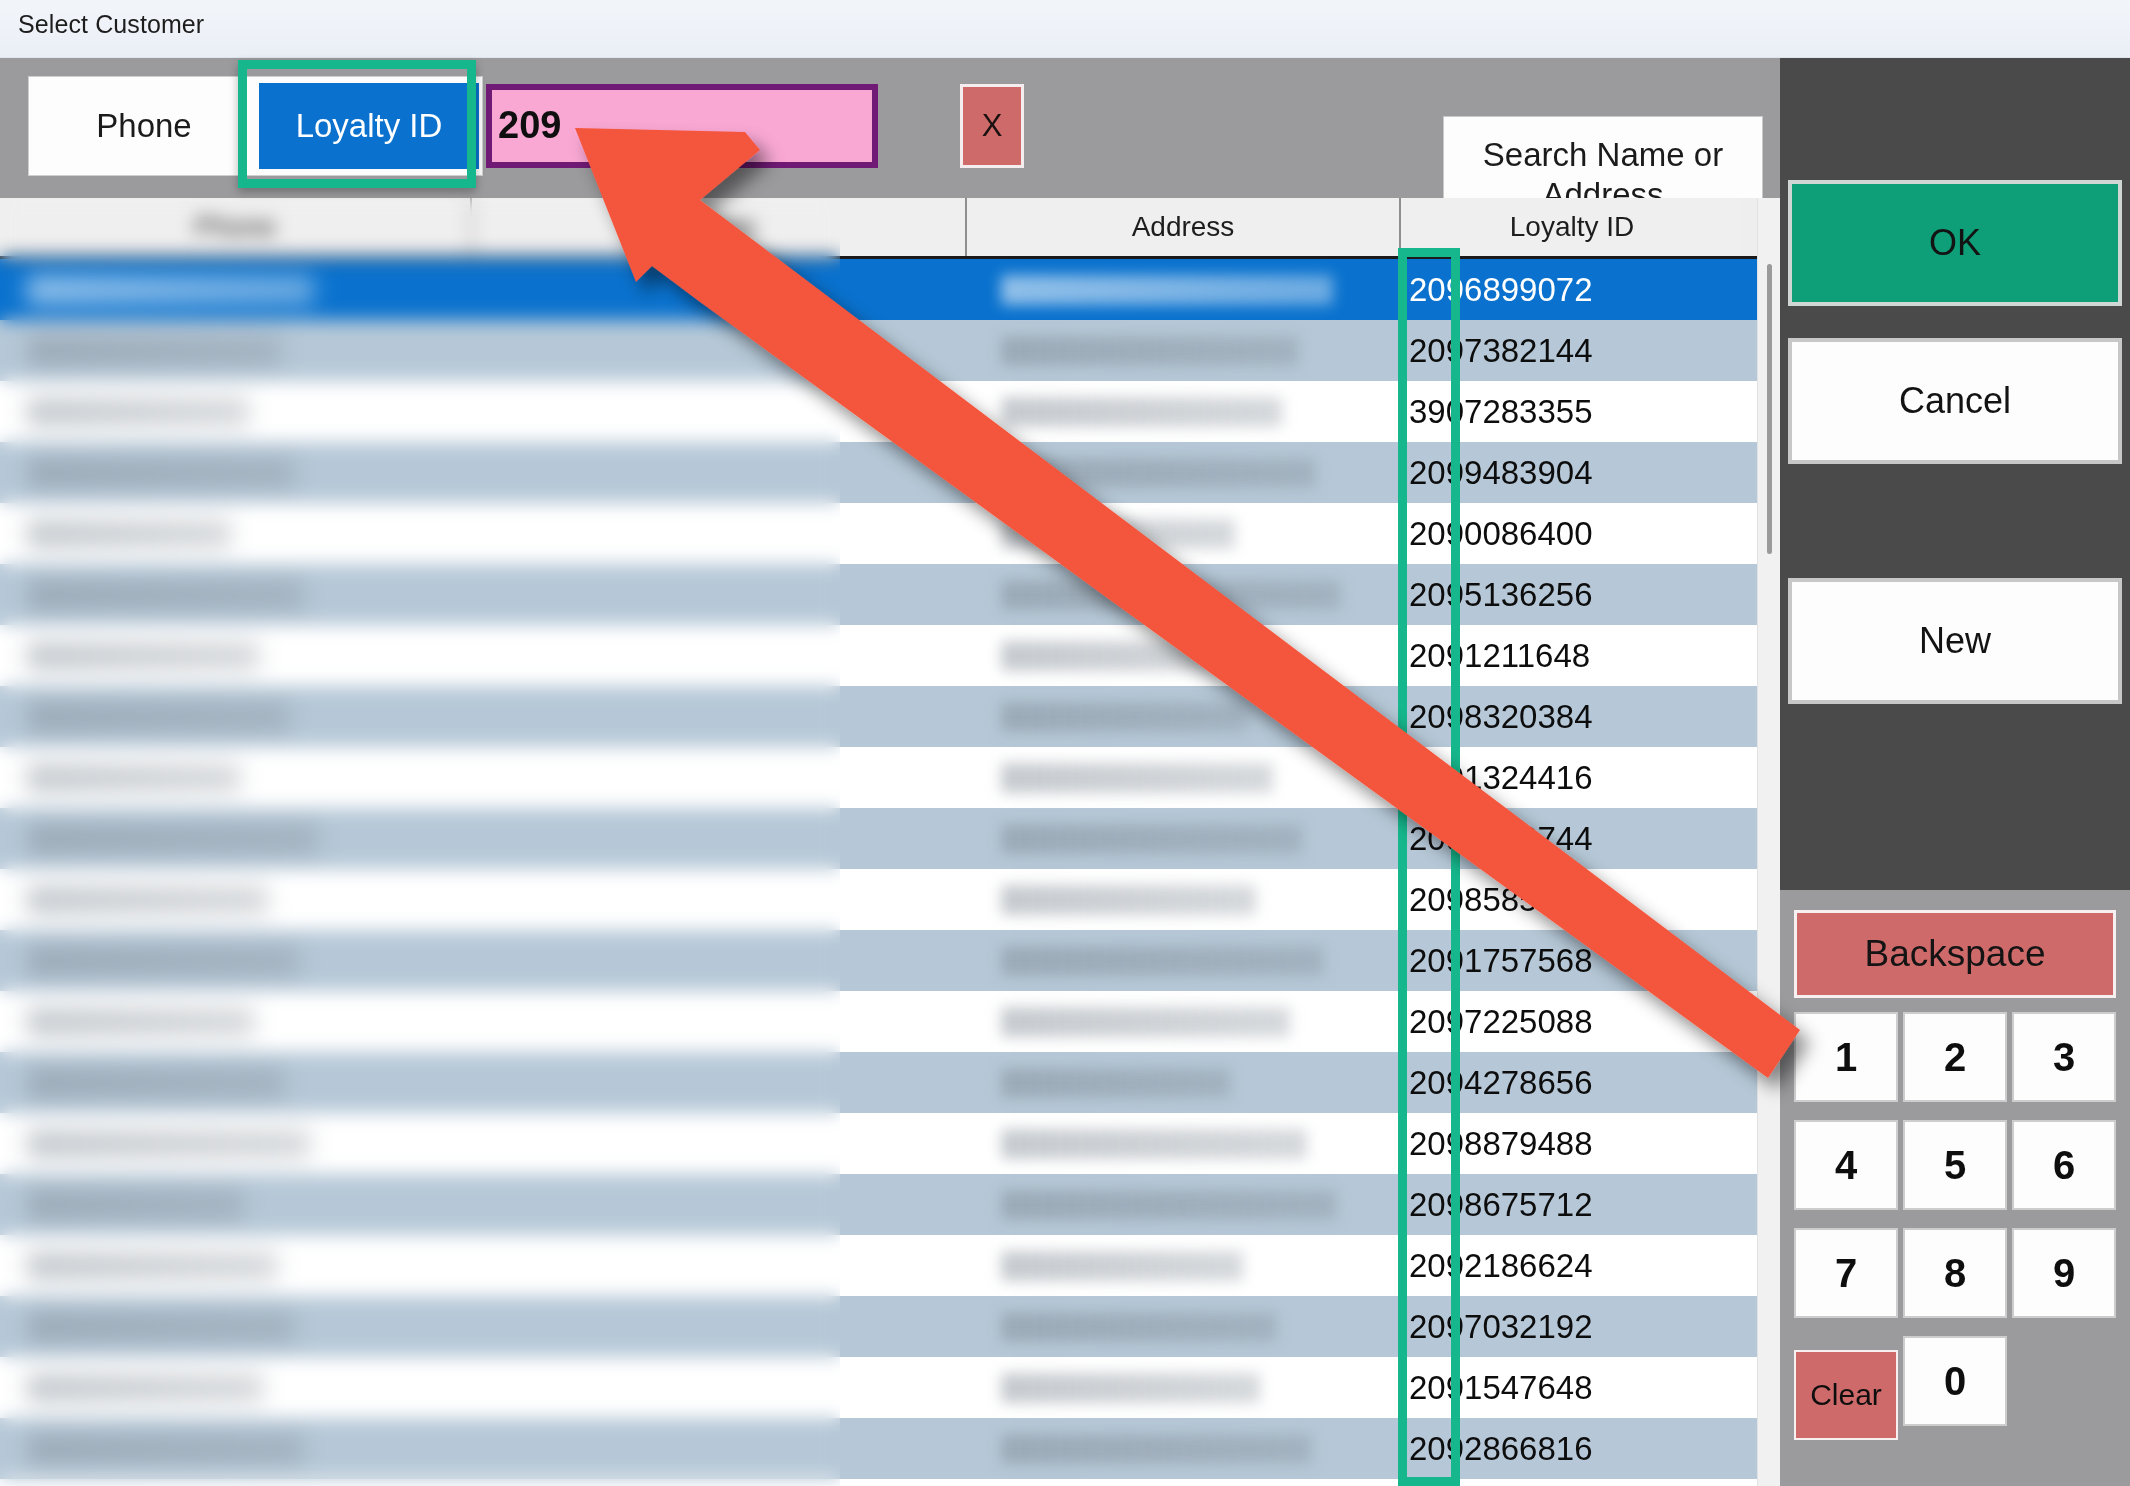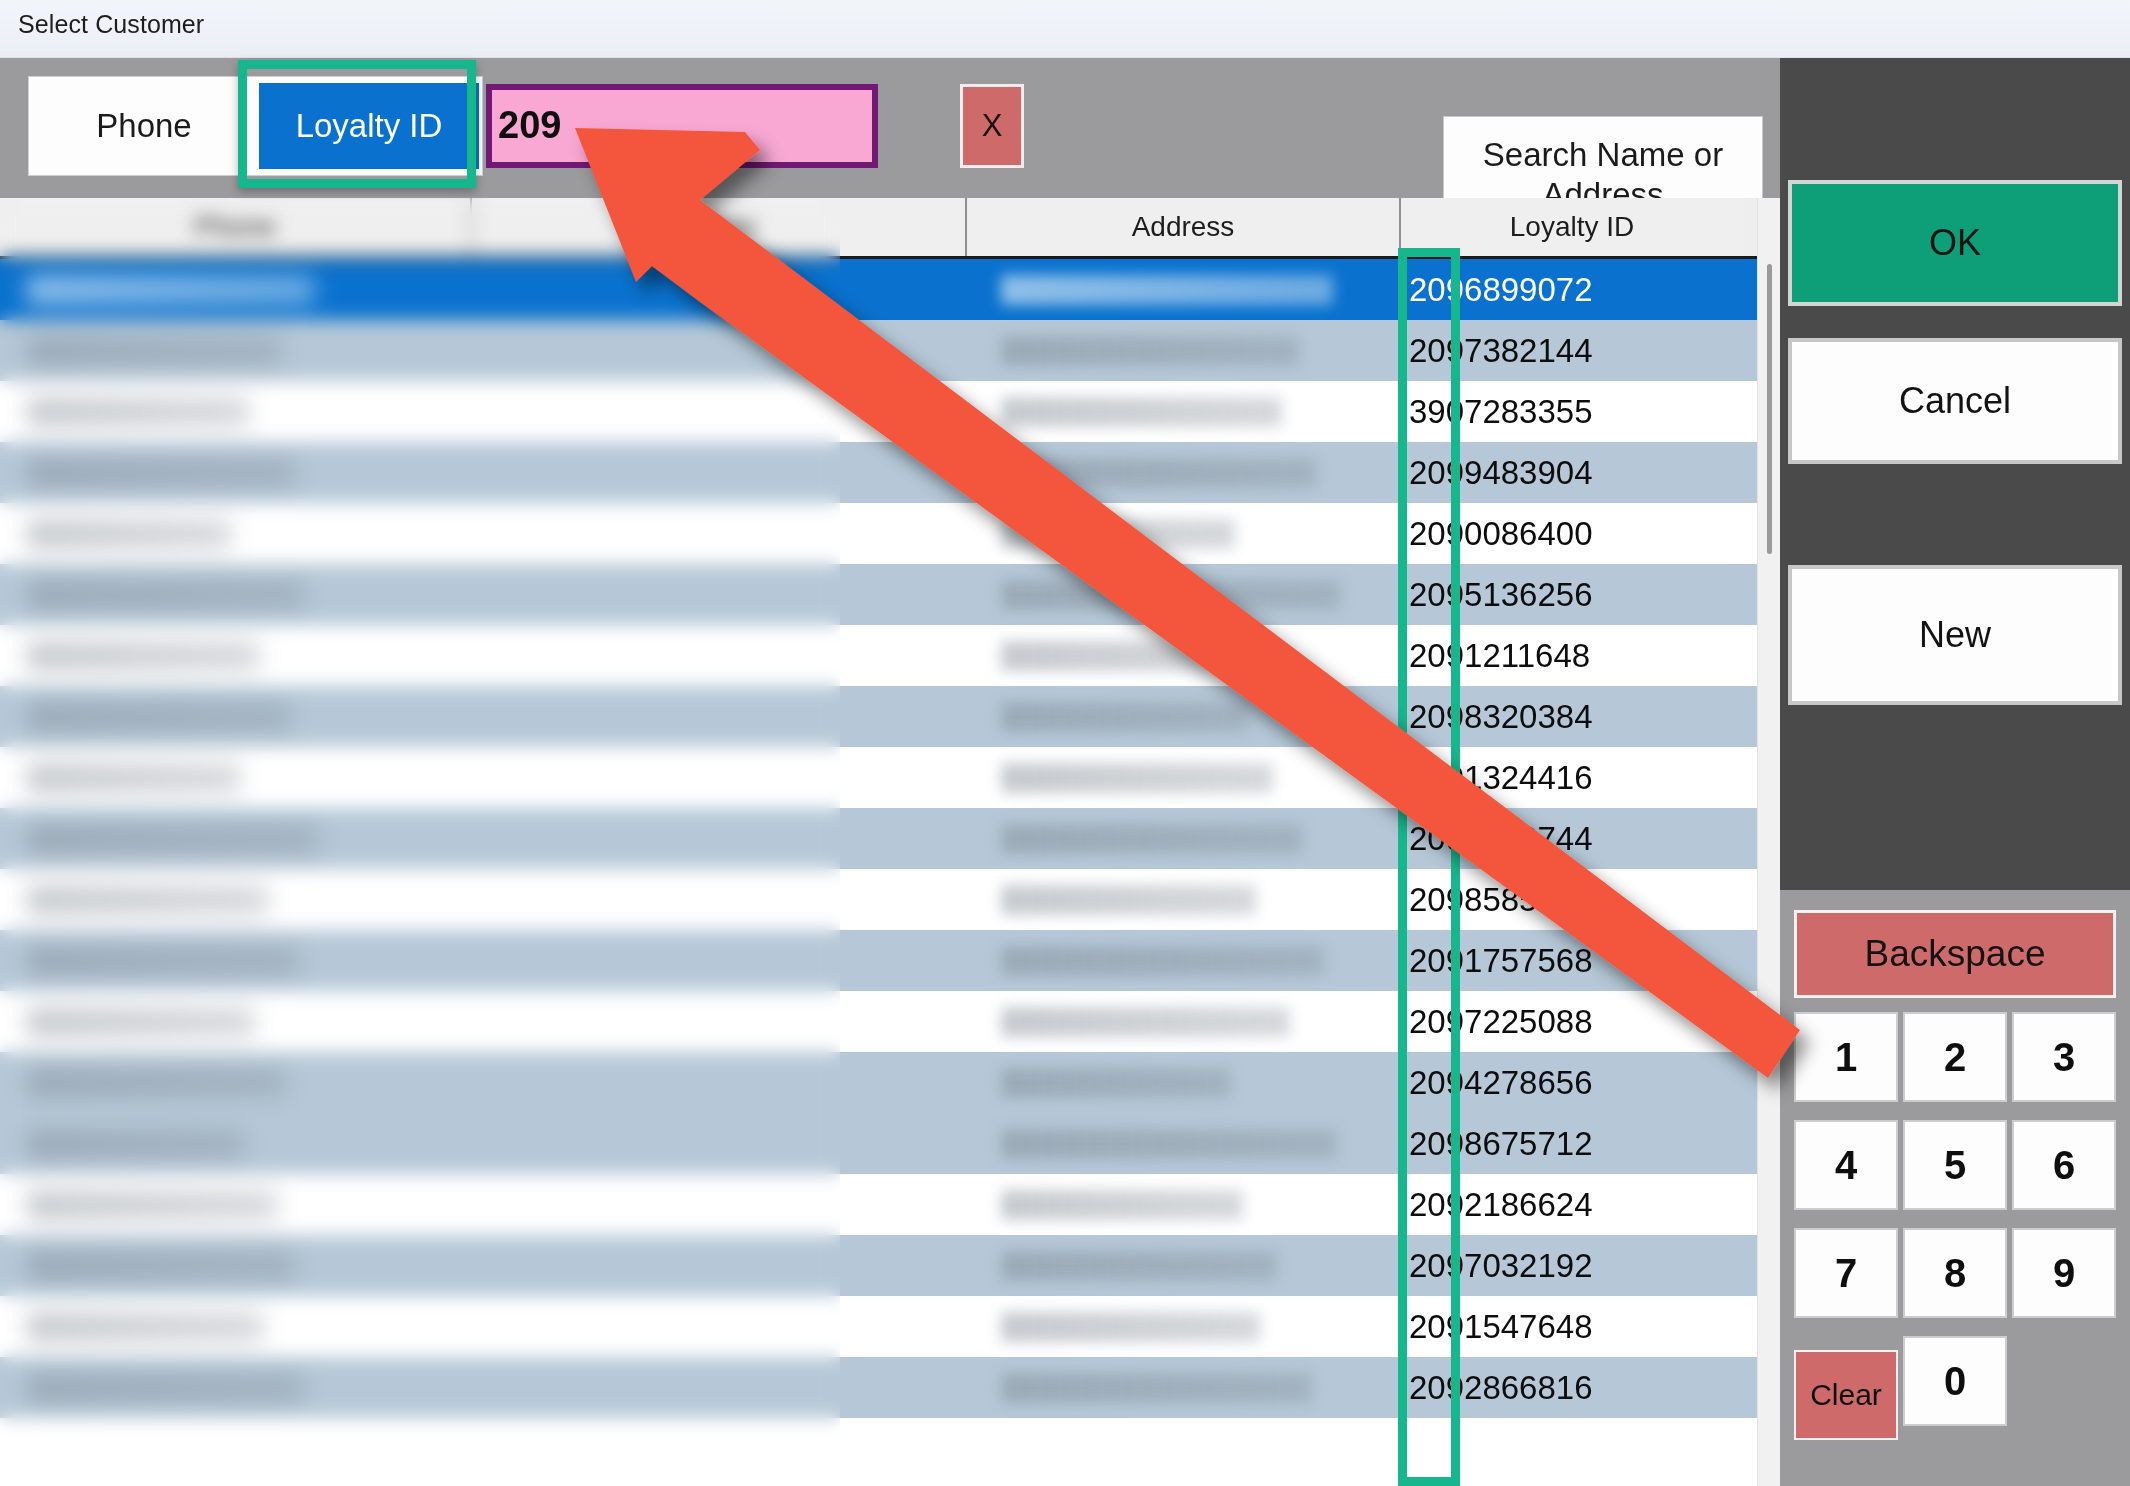--- a/index.html
+++ b/index.html
@@ -144,21 +144,21 @@
     background:#4a4a4a;box-sizing:border-box;
   }
   .rbtn{
     position:absolute;left:8px;width:334px;
     border:4px solid #c7c7c7;box-sizing:border-box;
     display:flex;align-items:center;justify-content:center;
     font-size:36px;color:#131313;background:#fdfdfd;
   }
   .rbtn.ok{top:122px;height:126px;background:#0e9e78;border-color:#cfd6d4;}
   .rbtn.cancel{top:280px;height:126px;}
-  .rbtn.new{top:507px;height:140px;}
+  .rbtn.new{top:520px;height:126px;}
 
   .keypad{
     position:absolute;left:1780px;top:890px;width:350px;height:596px;
     background:#9b9b9e;box-sizing:border-box;
   }
   .kbackspace{
     position:absolute;left:14px;top:20px;width:322px;height:88px;
     background:#cf6a6a;border:3px solid #f7f0f0;box-sizing:border-box;
     display:flex;align-items:center;justify-content:center;
     font-size:37px;color:#141414;
@@ -345,20 +345,30 @@
         </div>
         <div class="grow even">
           <div class="gc c-phone">
             <div class="redact" style="width: 56%; margin-left: 4%;"></div>
           </div>
           <div class="gc c-name"></div>
           <div class="gc c-addr">
             <div class="redact" style="width: 54%; margin-left: 6%;"></div>
           </div>
           <div class="gc c-loy">2094278656</div>
+        </div>
+        <div class="grow odd">
+          <div class="gc c-phone">
+            <div class="redact" style="width: 61%; margin-left: 4%;"></div>
+          </div>
+          <div class="gc c-name"></div>
+          <div class="gc c-addr">
+            <div class="redact" style="width: 72%; margin-left: 6%;"></div>
+          </div>
+          <div class="gc c-loy">2098879488</div>
         </div>
         <div class="grow even">
           <div class="gc c-phone">
             <div class="redact" style="width: 47%; margin-left: 4%;"></div>
           </div>
           <div class="gc c-name"></div>
           <div class="gc c-addr">
             <div class="redact" style="width: 79%; margin-left: 6%;"></div>
           </div>
           <div class="gc c-loy">2098675712</div>

